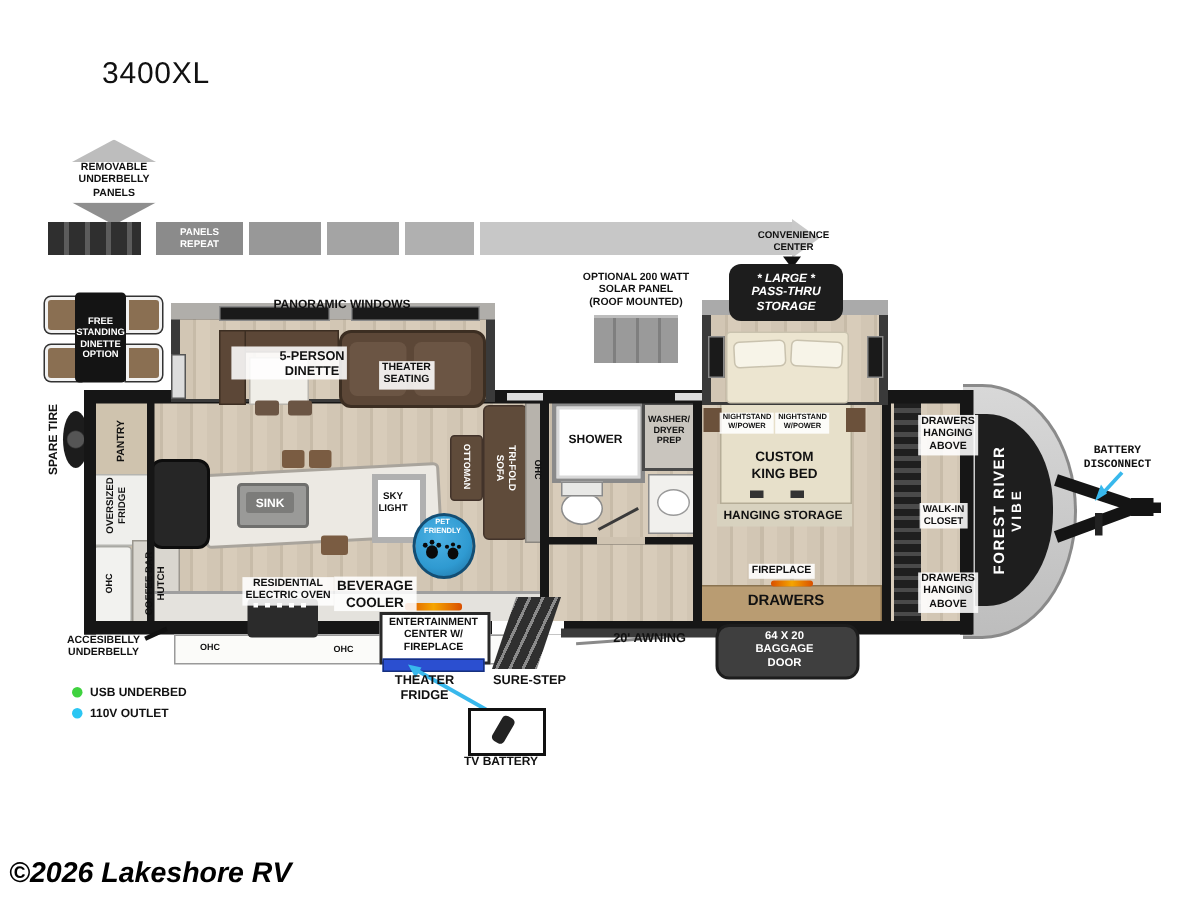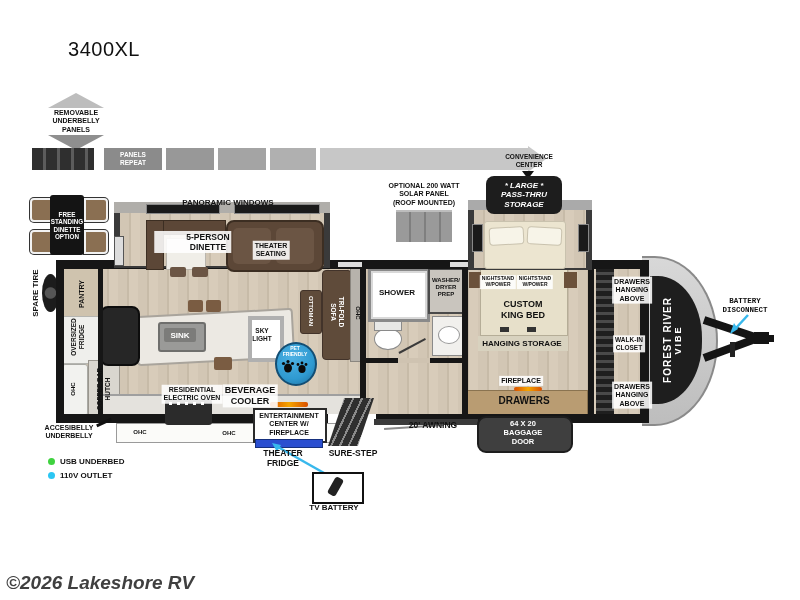--- a/index.html
+++ b/index.html
@@ -257,15 +257,15 @@
     <rect x="72" y="27" width="6" height="7" fill="#141414"></rect>
     <rect x="34" y="34" width="5" height="15" fill="#222"></rect>
   </svg>
   <div class="lbl" style="left:745px;top:306px;font-size:7.5px;font-family:Liberation Mono, monospace;">BATTERY
 DISCONNECT</div>
   <svg class="a" viewBox="0 0 26 26" style="left:726px;top:312px;width:26px;height:26px;z-index:50;">
     <line x1="22" y1="3" x2="10" y2="16" stroke="#38b8ec" stroke-width="2.5"></line>
     <polygon points="4,22 12,17 8,11" fill="#38b8ec"></polygon>
   </svg>
 
-  <div class="a" style="left:6px;top:572px;font:bold italic 19px 'Liberation Sans',sans-serif;color:#404040;z-index:60;">©2026 Lakeshore RV</div>
+  <div class="a" style="left:6px;top:572px;font:bold italic 19px 'Liberation Sans',sans-serif;color:#000000;z-index:60;">©2026 Lakeshore RV</div>
 
 </div>
 
 </body></html>

